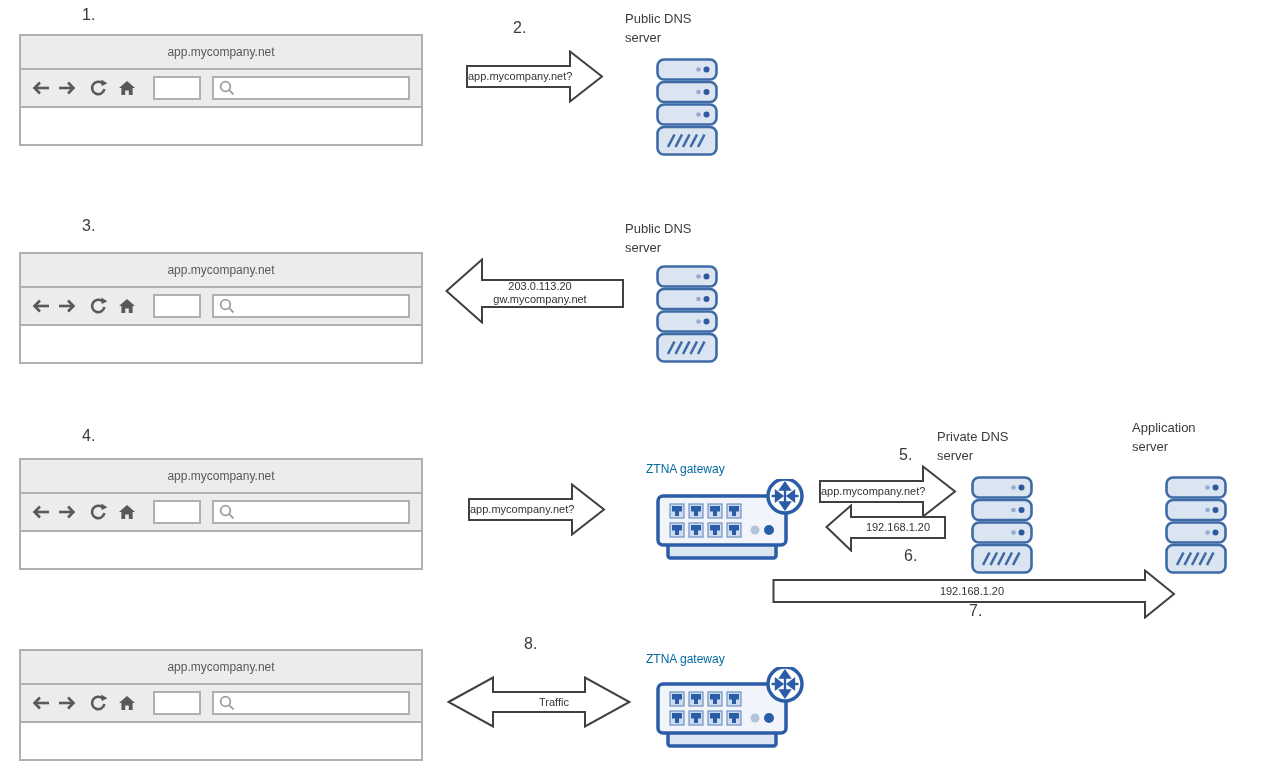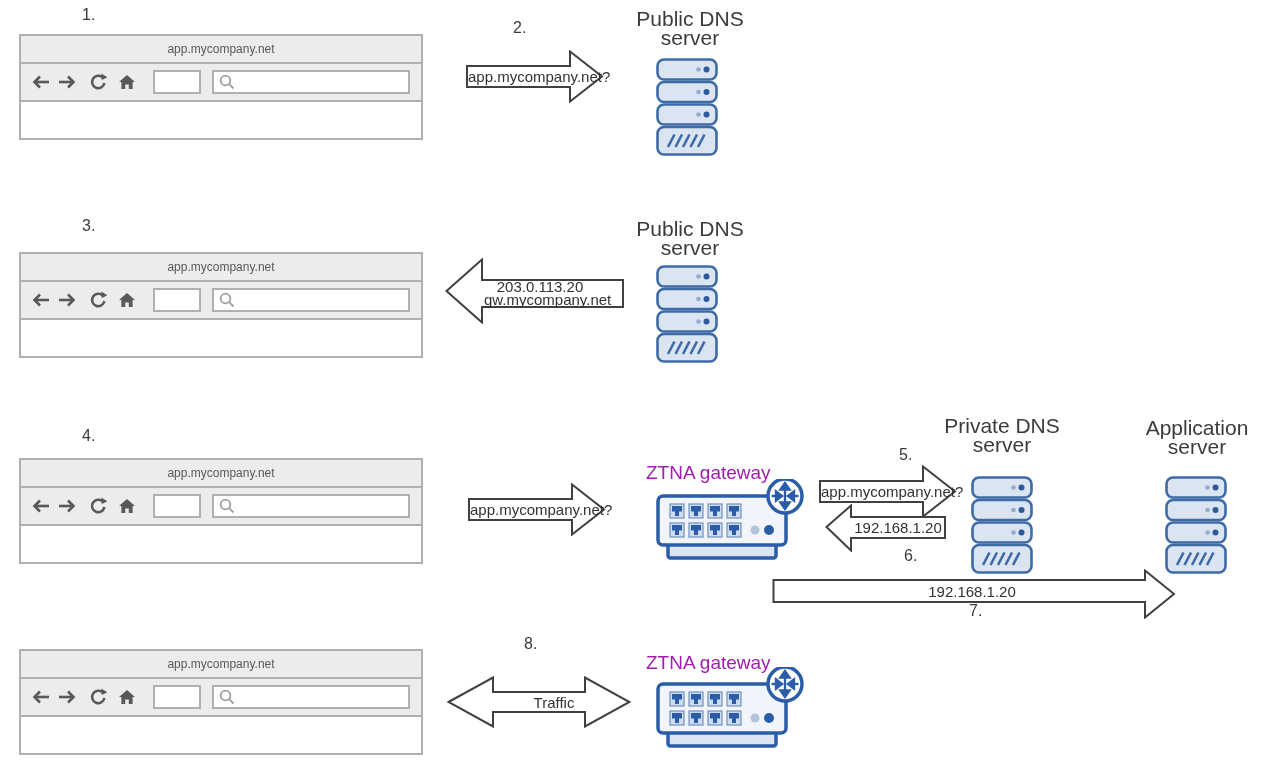--- a/index.html
+++ b/index.html
@@ -2,29 +2,29 @@
 <html><head>
 <meta charset="utf-8">
 <style>
   * { box-sizing: border-box; margin: 0; padding: 0; }
   html,body { background:#fff; }
   body { font-family:"Liberation Sans", sans-serif; }
   .canvas { position:relative; width:1263px; height:776px; background:#fff; overflow:hidden; }
   .abs { position:absolute; }
 
   .step { font-size:16px; color:#3b3b3b; }
-  .node-label { font-size:21px; line-height:19px; color:#3b3b3b; text-align:center; width:130px; }
-  .gw-label { font-size:19px; color:#a21caf; white-space:nowrap; }
-  .cap { font-size:15px; line-height:13px; color:#333; text-align:center; white-space:nowrap; }
+  .node-label { font-size:13px; line-height:19px; color:#3b3b3b; width:130px; }
+  .gw-label { font-size:12px; color:#0369a1; white-space:nowrap; }
+  .cap { font-size:11px; line-height:13px; color:#333; text-align:center; white-space:nowrap; }
 
   svg.arrow polygon { fill:#fff; stroke:#404040; stroke-width:2; stroke-linejoin:miter; }
 
   
   .browser { width:404px; }
-  .b-title { height:30px; border:2px solid #b0b0b0; background:#ececec;
+  .b-title { height:36px; border:2px solid #b0b0b0; background:#ececec;
              display:flex; align-items:center; justify-content:center;
              font-size:12px; color:#595959; }
   .b-toolbar { height:38px; border:2px solid #b0b0b0; border-top:0; background:#ececec;
                display:flex; align-items:center; }
   .b-content { height:38px; border:2px solid #b0b0b0; border-top:0; background:#fff; }
   .tb-icon { width:20px; height:18px; display:inline-flex; align-items:center; justify-content:center; }
   .i-back { margin-left:10px; } .i-fwd { margin-left:6px; } .i-reload { margin-left:11px; } .i-home { margin-left:9px; }
   .small-box { width:48px; height:24px; background:#fff; border:2px solid #b0b0b0; margin-left:16px; }
   .search-box { width:198px; height:24px; background:#fff; border:2px solid #b0b0b0; margin-left:11px;
                 display:flex; align-items:center; padding-left:4px; }
@@ -139,21 +139,21 @@
   <span class="abs step" style="left:524px;top:635px">8.</span>
 
   <div class="abs node-label" style="left:625px;top:9px">
     <span style="display:block">Public DNS</span>
     <span style="display:block">server</span>
   </div>
   <div class="abs node-label" style="left:625px;top:219px">
     <span style="display:block">Public DNS</span>
     <span style="display:block">server</span>
   </div>
-  <div class="abs node-label" style="left:937px;top:416px">
+  <div class="abs node-label" style="left:937px;top:427px">
     <span style="display:block">Private DNS</span>
     <span style="display:block">server</span>
   </div>
   <div class="abs node-label" style="left:1132px;top:418px">
     <span style="display:block">Application</span>
     <span style="display:block">server</span>
   </div>
   <span class="abs gw-label" style="left:646px;top:462px">ZTNA gateway</span>
   <span class="abs gw-label" style="left:646px;top:652px">ZTNA gateway</span>
 

